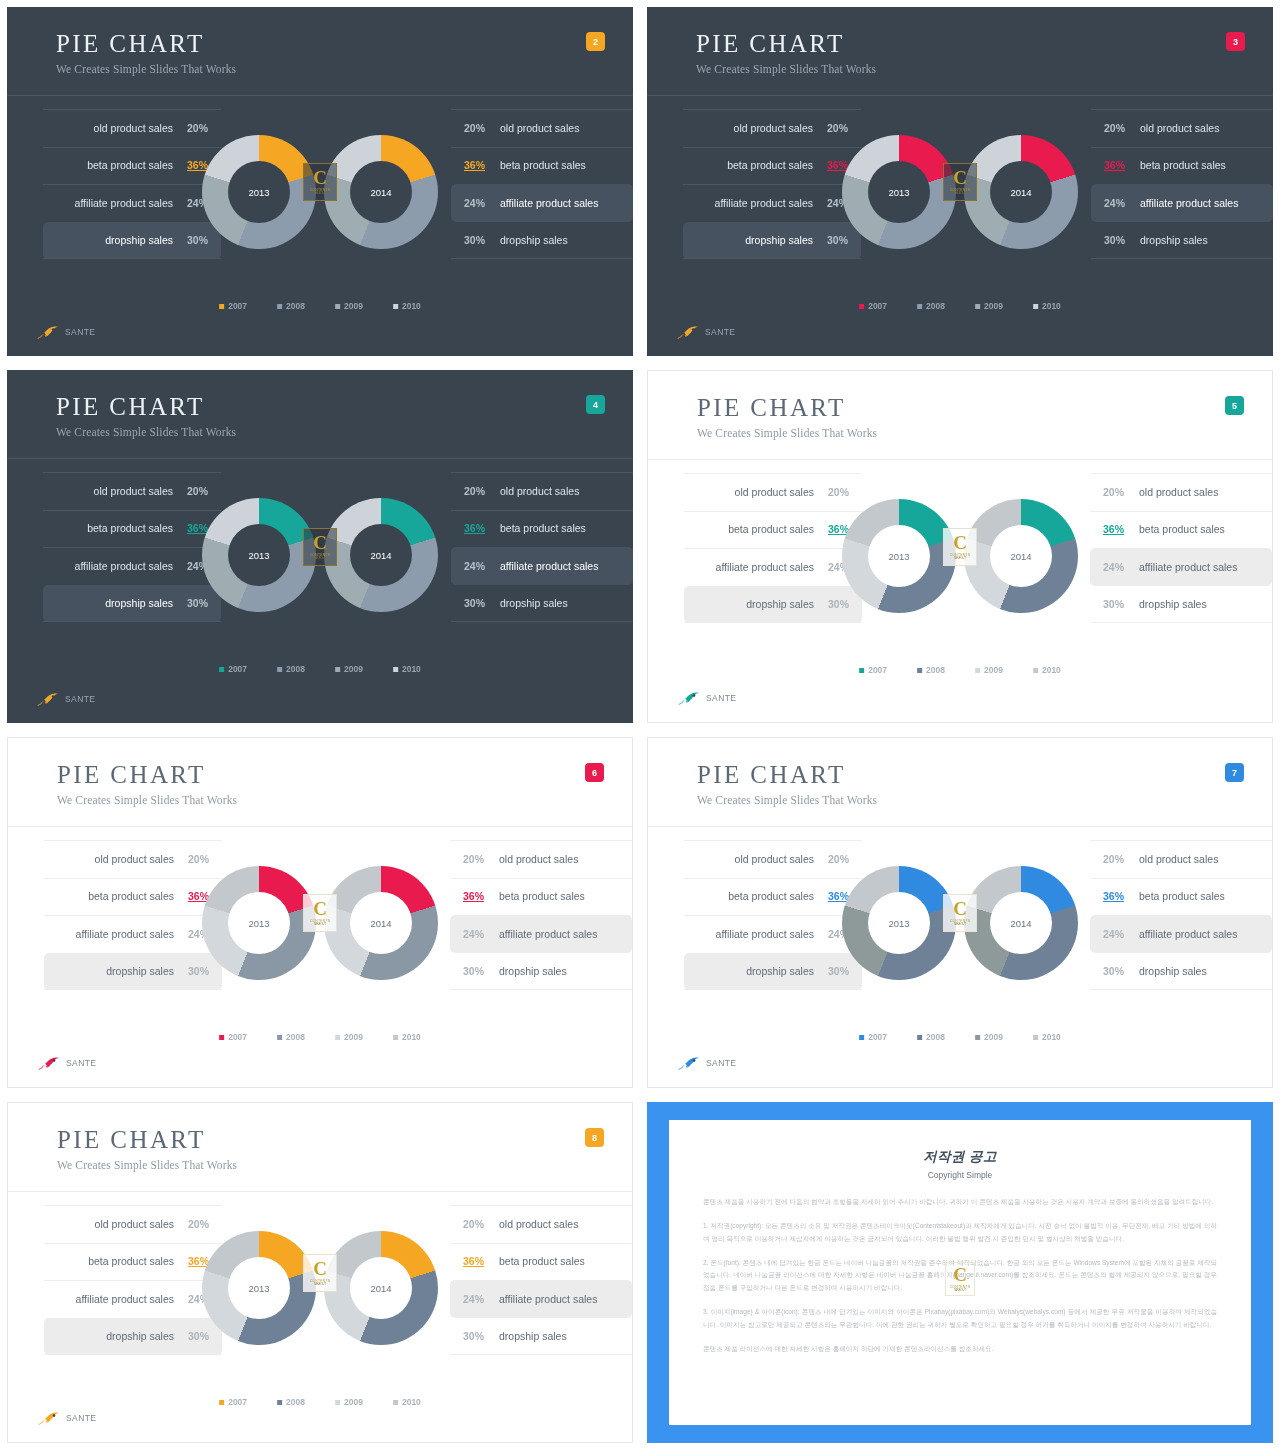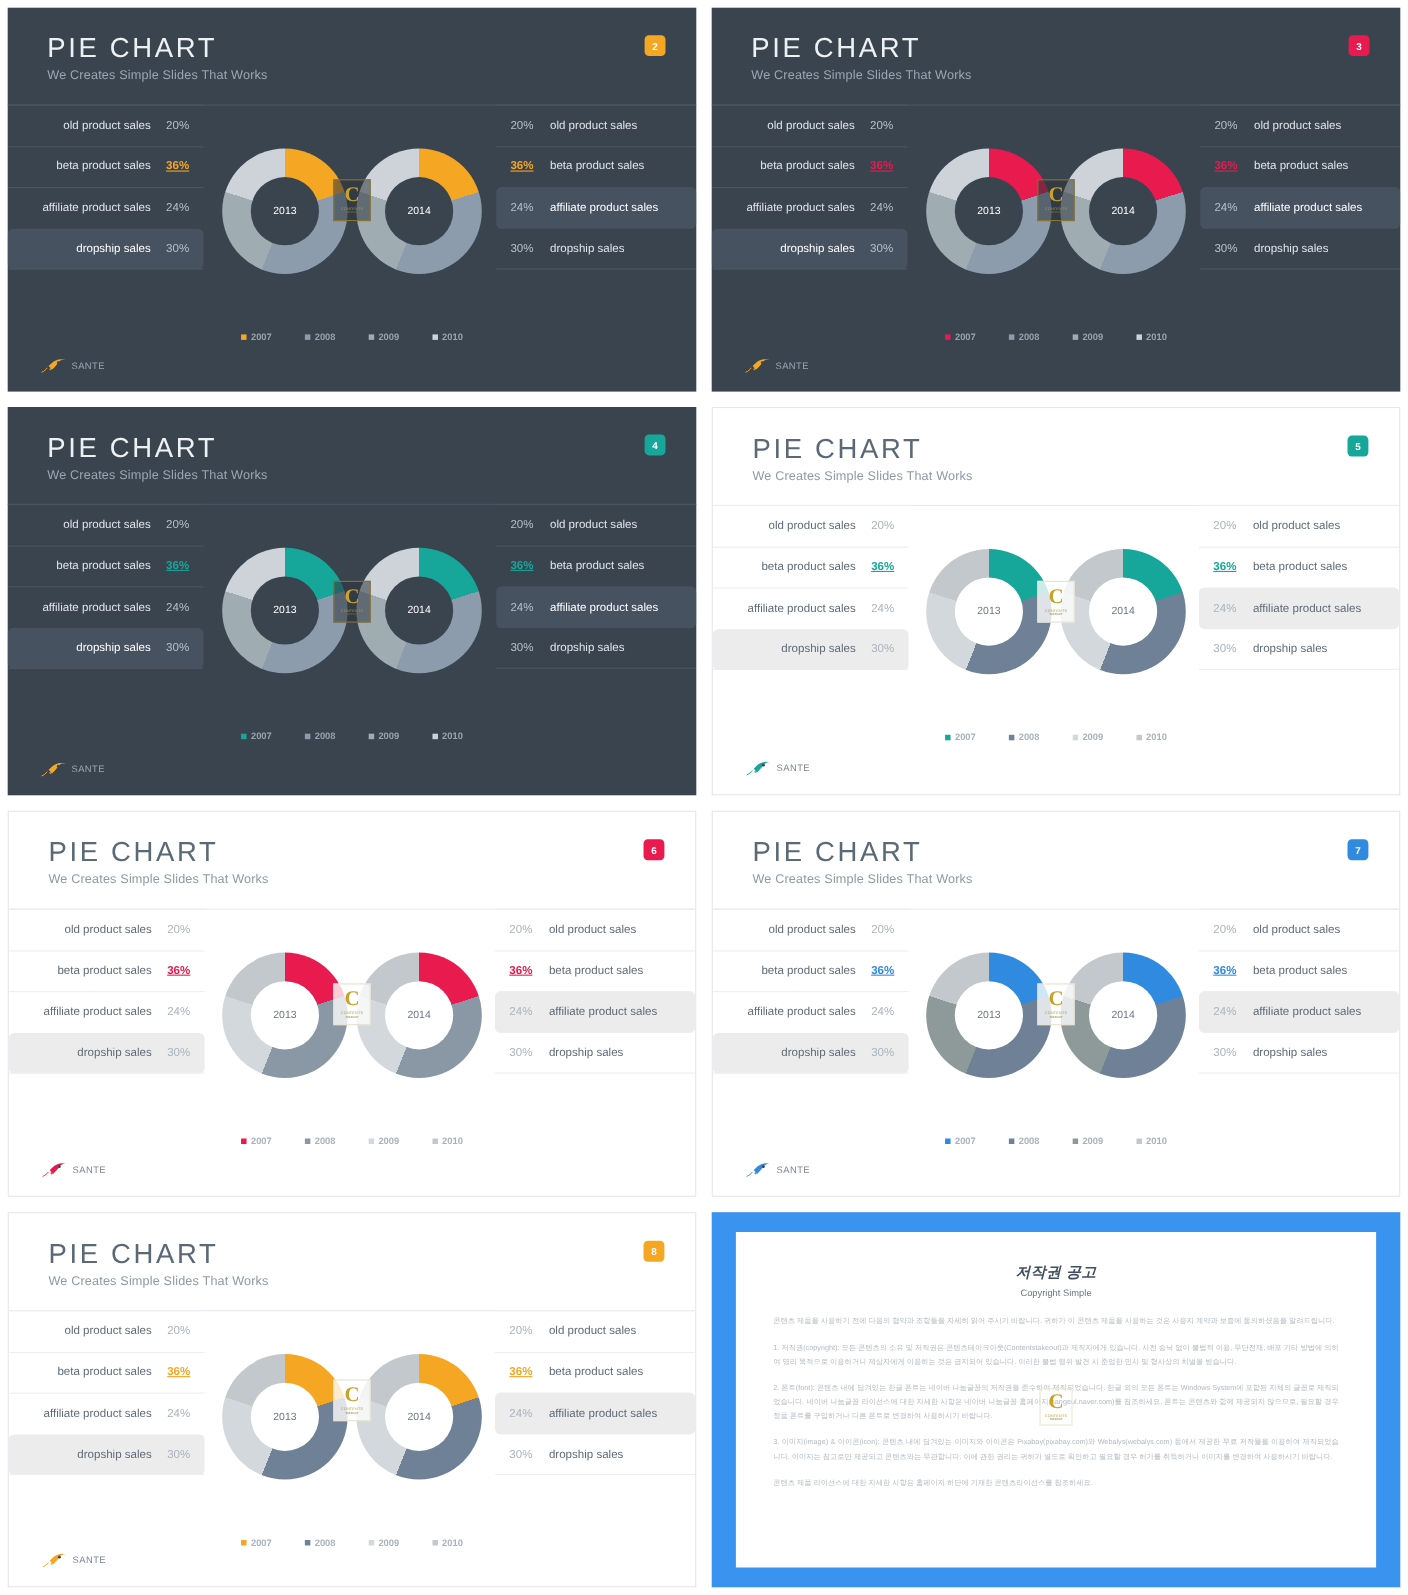--- a/index.html
+++ b/index.html
@@ -21,21 +21,21 @@
   
   .slide {
     position: relative;
     width: 100%; height: 100%;
     overflow: hidden;
   }
   .slide.dark  { background: #39444f; }
   .slide.light { background: #ffffff; border: 1px solid #e4e7ea; }
 
   
-  .hdr { position: absolute; left: 36px; top: 24px; }
+  .hdr { position: absolute; left: 49px; top: 24px; font-family: Liberation Serif, serif; }
   .hdr-title {
     font-size: 25px; font-weight: 400; letter-spacing: 2.4px;
     line-height: 1.05;
   }
   .dark .hdr-title  { color: #eef1f4; }
   .light .hdr-title { color: #5b6876; }
   .hdr-sub {
     font-size: 11.5px; letter-spacing: .15px; margin-top: 6px;
   }
   .dark .hdr-sub  { color: #9aa6b2; }
@@ -50,21 +50,21 @@
 
   
   .rule-top {
     position: absolute; left: 0; right: 0; top: 88px; height: 1px;
   }
   .dark .rule-top  { background: #4b5663; }
   .light .rule-top { background: #e8ebee; }
 
   
   .list {
-    position: absolute; top: 88px; width: 178px;
+    position: absolute; top: 102px; width: 178px; margin-left: 36px;
   }
   .list.left  { left: 0; }
   .list.right { right: 0; width: 182px; }
 
   .row {
     position: relative;
     height: 37.5px;
     display: flex; align-items: center;
     font-size: 10.5px;
     padding: 0 13px;
@@ -78,21 +78,21 @@
   .list .row:last-child::after {
     content: ""; position: absolute; left: 0; right: 0; bottom: 0; height: 1px;
   }
   .dark .list .row:last-child::after  { background: #4b5663; }
   .light .list .row:last-child::after { background: #eceff1; }
 
   .list.left .row  { justify-content: flex-end; }
   .list.right .row { justify-content: flex-start; }
 
   .row .lbl { white-space: nowrap; }
-  .row .pct { white-space: nowrap; font-weight: 400; }
+  .row .pct { white-space: nowrap; font-weight: 700; }
   .list.left  .row .pct { margin-left: 9px; min-width: 26px; text-align: right; }
   .list.right .row .pct { margin-right: 10px; min-width: 26px; text-align: left; }
 
   .dark .row .lbl  { color: #dfe5ea; }
   .light .row .lbl { color: #5f6b78; }
   .dark .row .pct  { color: #b6c0ca; }
   .light .row .pct { color: #aab3bc; }
 
   .row.accent .pct { font-weight: 700; text-decoration: underline; }
 

